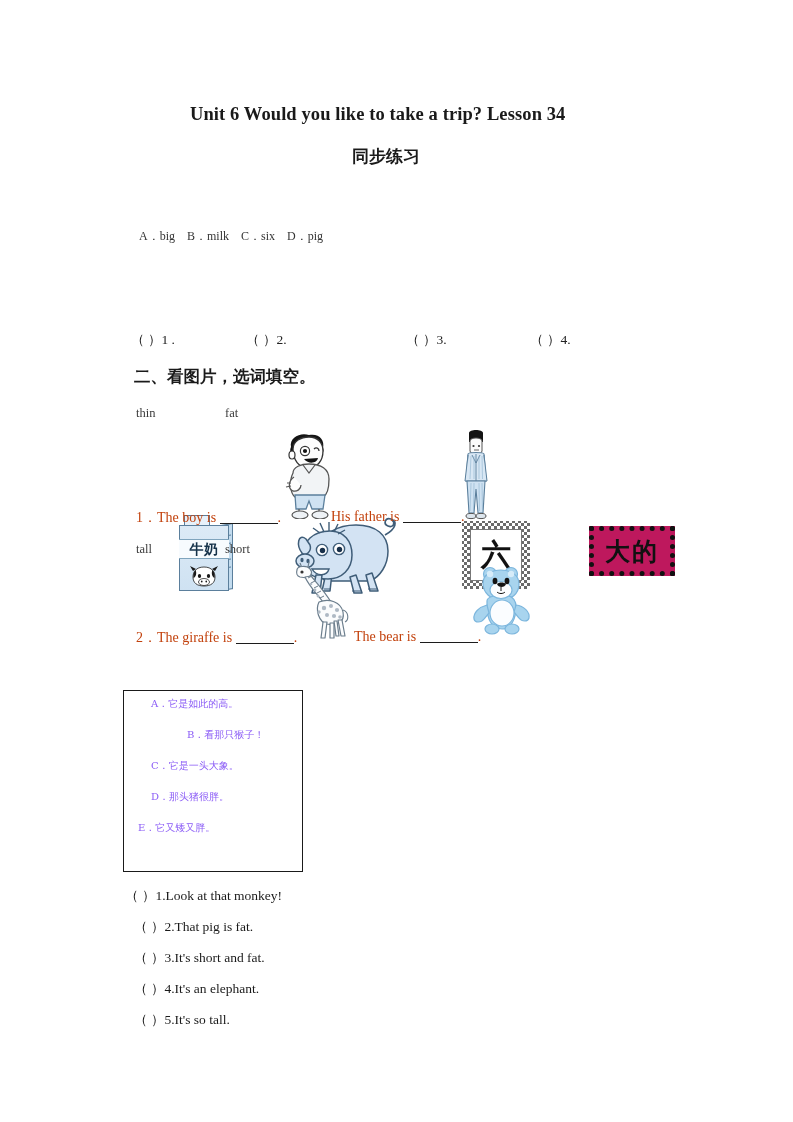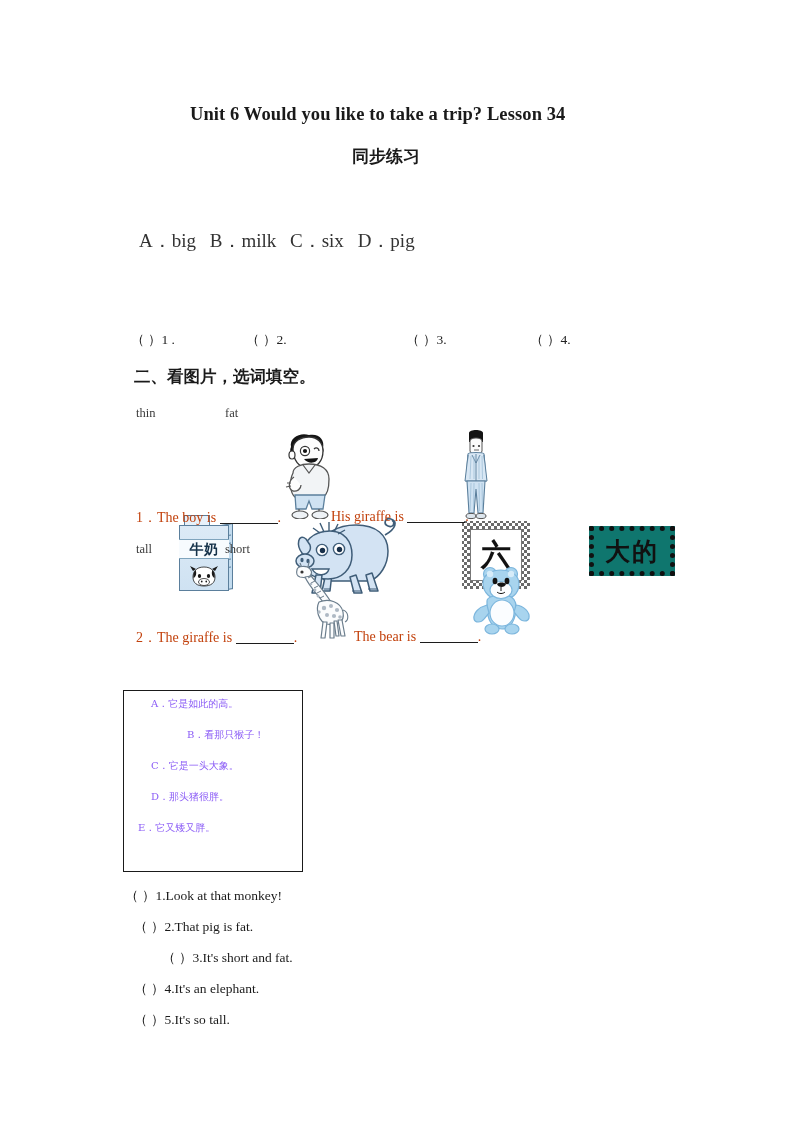--- a/index.html
+++ b/index.html
@@ -57,21 +57,21 @@
   
   .txt {
     position: absolute;
     white-space: nowrap;
     font-family: "Liberation Serif", "DejaVu Serif", serif;
   }
 
   .opts-line {
     left: 136px;
     top: 228px;
-    font-size: 19px;
+    font-size: 12px;
     color: #333;
   }
   .opts-line span.gap { display:inline-block; width: 9px; }
 
   
   .pic-row { position: absolute; left: 0; top: 253px; width: 793px; height: 100px; }
 
   .marker {
     position: absolute;
     font-size: 13.5px;
@@ -153,21 +153,21 @@
     font-weight: bold;
     color:#111;
     line-height:1;
   }
 
   
   .bigde-wrap { position:absolute; left: 586px; top: 273px; width: 86px; height: 50px; }
   .bigde-box {
     position:absolute; left:0; top:0; width:86px; height:50px;
     box-sizing:border-box;
-    background:#0f766e;
+    background:#be185d;
     display:flex; align-items:center; justify-content:center;
     font-family:"DejaVu Serif","Liberation Serif",serif;
     font-size: 25px;
     font-weight: bold;
     color:#111;
     letter-spacing: 2px;
   }
   .bigde-box::before {
     content:"";
     position:absolute; left:0; top:0; right:0; bottom:0;
@@ -386,21 +386,21 @@
       <ellipse cx="15" cy="87" rx="5" ry="2.6" fill="#dde6ee" stroke="#555" stroke-width="1"></ellipse>
       <ellipse cx="25" cy="87" rx="5" ry="2.6" fill="#dde6ee" stroke="#555" stroke-width="1"></ellipse>
     </svg>
   </div>
 
   <div class="txt fillline" style="left:133px; top:509px;">
     <span>1．</span><span>The boy is</span>
     <span class="blank"></span><span>.</span>
   </div>
   <div class="txt fillline" style="left:328px; top:509px;">
-    <span>His giraffe is</span>
+    <span>His father is</span>
     <span class="blank"></span><span>.</span>
   </div>
 
   <div class="txt wordbank" style="left:133px; top:542px;">tall</div>
   <div class="txt wordbank" style="left:222px; top:542px;">short</div>
 
   <div class="giraffe-wrap">
     <svg viewBox="0 0 66 80" width="66" height="80">
       <g fill="#fbfcfd" stroke="#6b7d8c" stroke-width="1.2" stroke-linejoin="round">
 
@@ -486,21 +486,21 @@
   <div class="choice-item" style="left:148px; top:759px;">C．它是一头大象。</div>
   <div class="choice-item" style="left:148px; top:790px;">D．那头猪很胖。</div>
   <div class="choice-item" style="left:135px; top:821px;">E．它又矮又胖。</div>
 
   <div class="qline" style="left:122px; top:887px;">
     <span class="paren">（          ）</span><span>1.Look at that monkey!</span>
   </div>
   <div class="qline" style="left:131px; top:918px;">
     <span class="paren">（          ）</span><span>2.That pig is fat.</span>
   </div>
-  <div class="qline" style="left:131px; top:949px;margin-left:28px;">
+  <div class="qline" style="left:131px; top:949px;">
     <span class="paren">（          ）</span><span>3.It's short and fat.</span>
   </div>
   <div class="qline" style="left:131px; top:980px;">
     <span class="paren">（          ）</span><span>4.It's an elephant.</span>
   </div>
   <div class="qline" style="left:131px; top:1011px;">
     <span class="paren">（          ）</span><span>5.It's so tall.</span>
   </div>
 
 </div>

